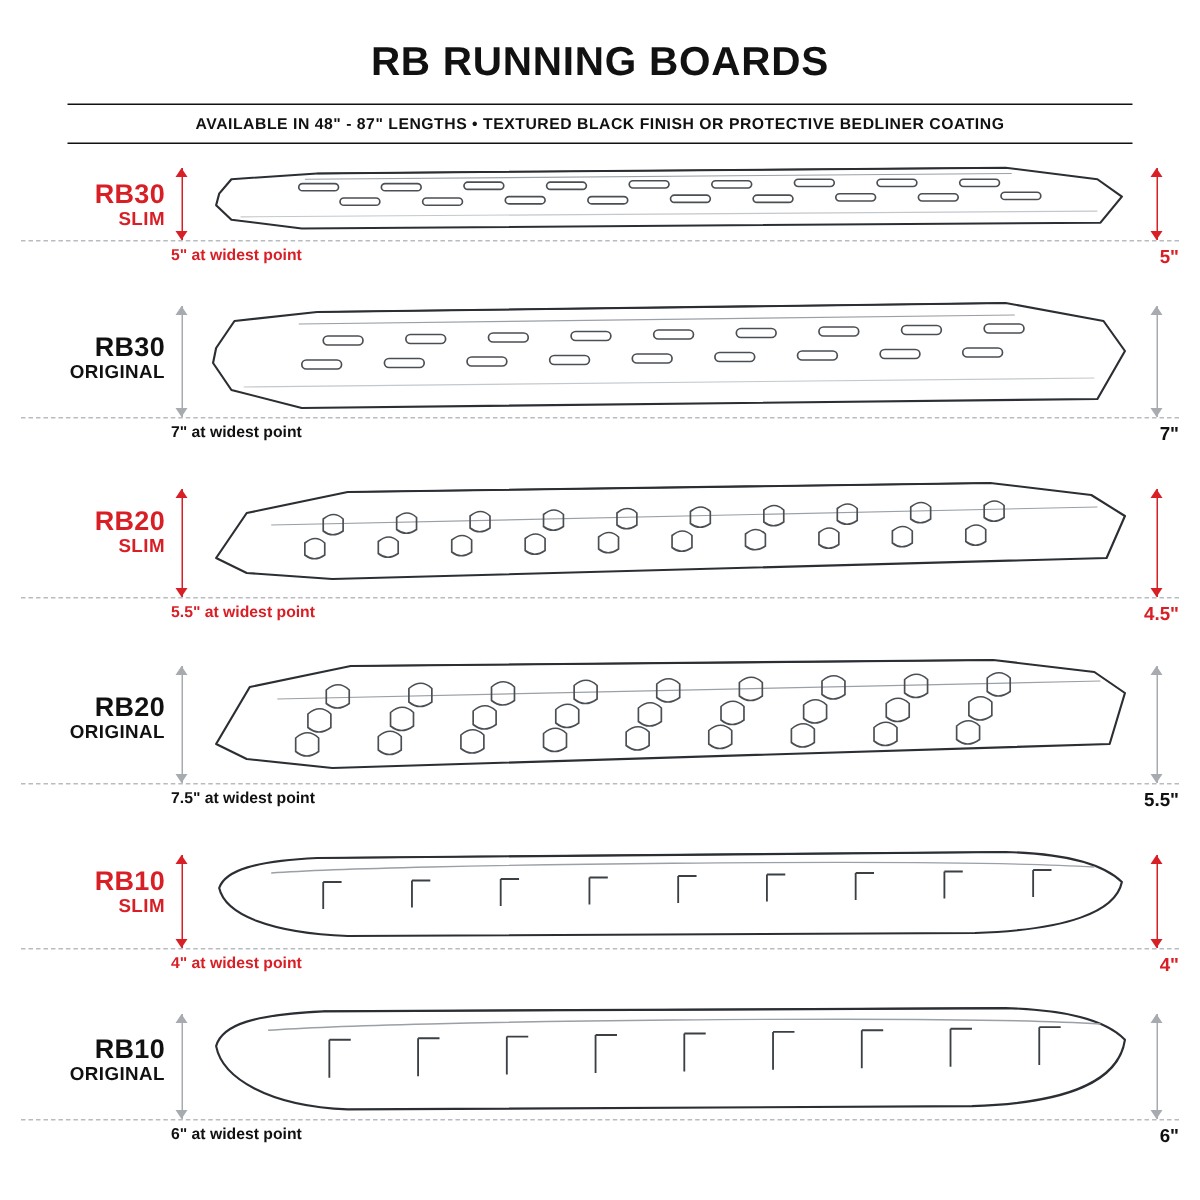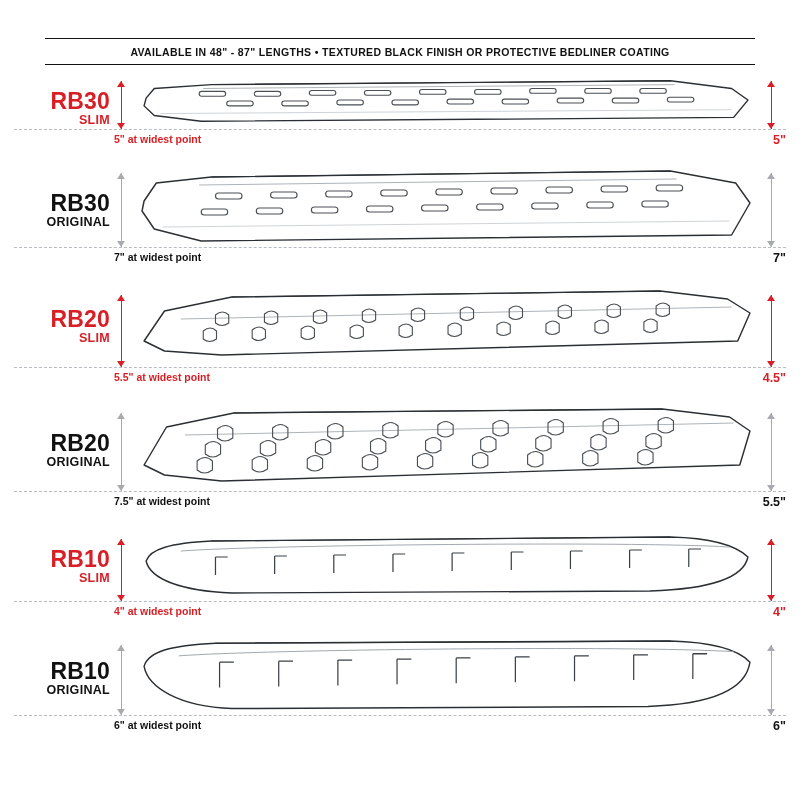--- a/index.html
+++ b/index.html
@@ -65,21 +65,21 @@
   }
 
   
   .label-block {
     position: absolute;
     left: 18px;
     width: 92px;
     text-align: right;
   }
   .model {
-    font-size: 23px;
+    font-size: 18px;
     font-weight: bold;
     line-height: 1.05;
     letter-spacing: 0.2px;
   }
   .variant {
     font-size: 12.5px;
     font-weight: bold;
     line-height: 1.15;
     letter-spacing: 0.3px;
   }
@@ -153,20 +153,21 @@
     width: 100%;
     height: 100%;
   }
 </style>
 </head>
 <body>
 
 <div class="page">
 
   <div class="header">
+    <h1 class="title">RB RUNNING BOARDS</h1>
     <div class="subtitle-rule"></div>
     <div class="subtitle">AVAILABLE IN 48" - 87" LENGTHS  •  TEXTURED BLACK FINISH OR PROTECTIVE BEDLINER COATING</div>
   </div>
 
   <div class="rows">
 
     <div class="row" style="height:88px;">
       <div class="row-inner">
         <div class="label-block red" style="top:18px;">
           <div class="model">RB30</div>

